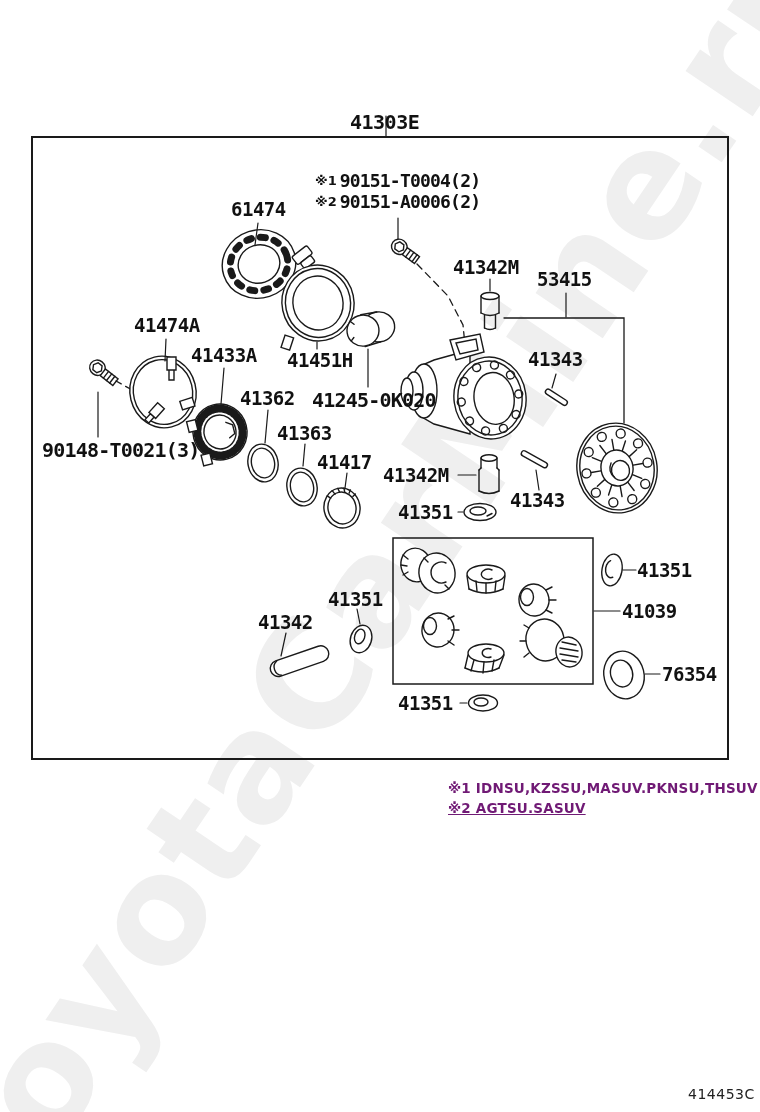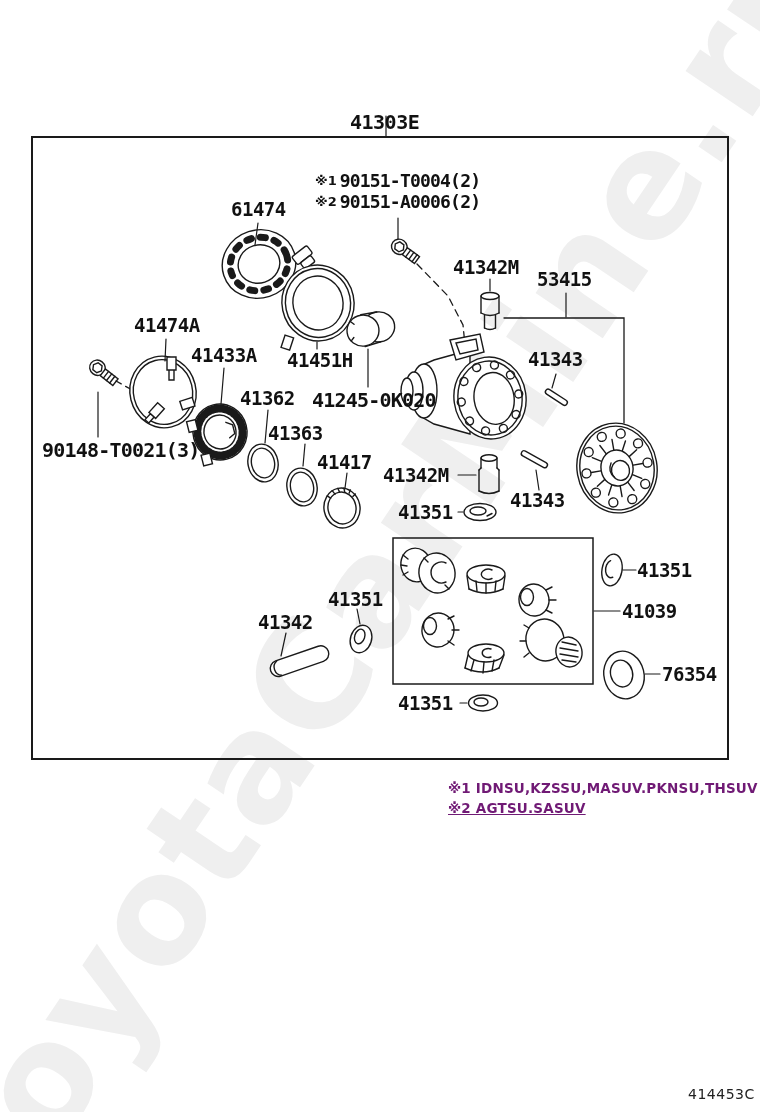--- a/index.html
+++ b/index.html
@@ -349,21 +349,21 @@
 
   <div class="lbl" style="left:231px;top:200px;">61474</div>
   <div class="lbl" style="left:453px;top:258px;">41342M</div>
   <div class="lbl" style="left:537px;top:270px;">53415</div>
   <div class="lbl" style="left:134px;top:316px;">41474A</div>
   <div class="lbl" style="left:191px;top:346px;">41433A</div>
   <div class="lbl" style="left:287px;top:351px;">41451H</div>
   <div class="lbl" style="left:528px;top:350px;">41343</div>
   <div class="lbl" style="left:240px;top:389px;">41362</div>
   <div class="lbl lbl-sm" style="left:312px;top:390px;">41245-0K020</div>
-  <div class="lbl" style="left:268px;top:424px;">41363</div>
+  <div class="lbl" style="left:277px;top:424px;">41363</div>
   <div class="lbl lbl-sm" style="left:42px;top:440px;">90148-T0021(3)</div>
   <div class="lbl" style="left:317px;top:453px;">41417</div>
   <div class="lbl" style="left:383px;top:466px;">41342M</div>
   <div class="lbl" style="left:510px;top:491px;">41343</div>
   <div class="lbl" style="left:398px;top:503px;">41351</div>
   <div class="lbl" style="left:637px;top:561px;">41351</div>
   <div class="lbl" style="left:328px;top:590px;">41351</div>
   <div class="lbl" style="left:622px;top:602px;">41039</div>
   <div class="lbl" style="left:258px;top:613px;">41342</div>
   <div class="lbl" style="left:662px;top:665px;">76354</div>

